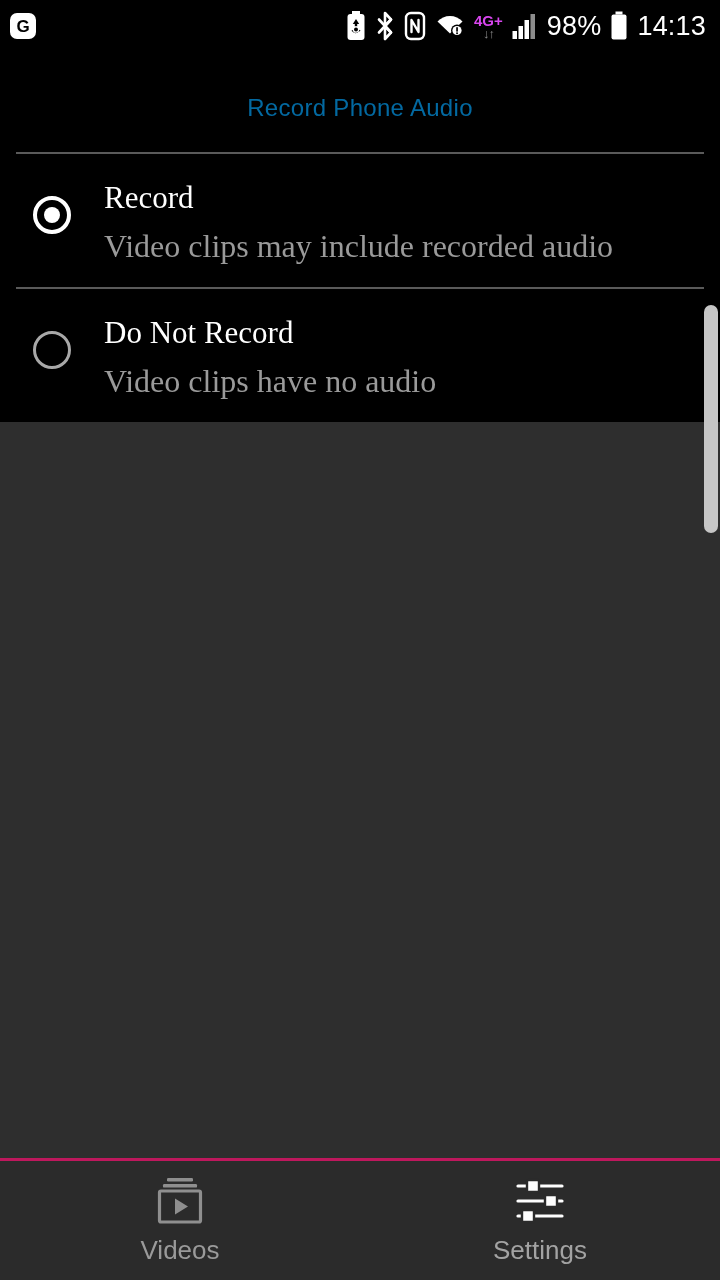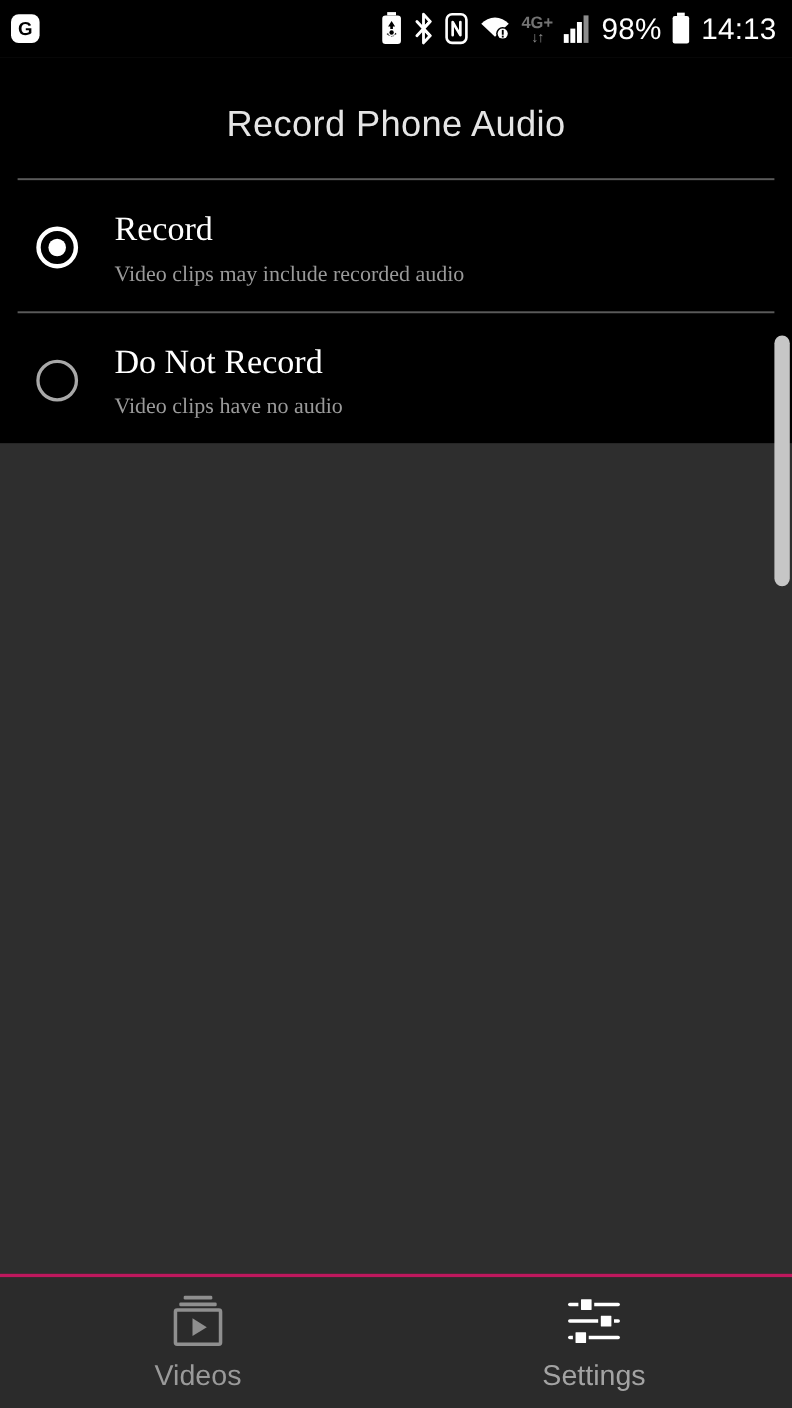--- a/index.html
+++ b/index.html
@@ -31,27 +31,27 @@
     display:flex; align-items:center; justify-content:center;
     font-family:"Liberation Sans", sans-serif; line-height:1;
   }
   .sb-icon { display:flex; align-items:center; justify-content:center; }
   .sb-text {
     color:#fff; font-size:27px; letter-spacing:.2px;
     font-family:"Liberation Sans", sans-serif;
     text-align:right;
   }
   .net-wrap { display:flex; flex-direction:column; align-items:center; justify-content:center; line-height:1; }
-  .net-label { color:#737373; font-size:15px; font-weight:bold;text-align:center; }
+  .net-label { color:#d946ef; font-size:15px; font-weight:bold;text-align:center; }
   .net-arrows { color:#8d8d8d; font-size:13px; margin-top:-1px; letter-spacing:-1px; }
 
   
   .content-black { background:#000; flex:0 0 auto; }
   .page-title {
-    color:#e5e5e5; font-size:33px; font-weight:400;
+    color:#0369a1; font-size:24px; font-weight:400;
     text-align:center; padding:42px 0 30px 0;
     letter-spacing:.3px;
   }
   .divider { height:2px; background:#5a5a5a; margin:0 16px; }
 
   
   .option-row {
     display:flex; align-items:flex-start;
     padding:26px 16px 22px 0;
     background:#000;
@@ -66,21 +66,21 @@
     width:38px; height:38px; border-radius:50%;
     display:flex; align-items:center; justify-content:center;
   }
   .radio.on { border:4px solid #ffffff; }
   .radio.on::after {
     content:""; width:16px; height:16px; border-radius:50%; background:#fff;
   }
   .radio.off { border:3px solid #a8a8a8; }
   .opt-text { display:flex; flex-direction:column; }
   .opt-title { color:#fff; font-size:31px; line-height:1.18; }
-  .opt-sub { color:#9a9a9a; font-size:20px; margin-top:10px; line-height:1.2; }
+  .opt-sub { color:#9a9a9a; font-size:32px; margin-top:10px; line-height:1.2; }
 
   
   .scrollbar-thumb {
     position:absolute; right:2px; top:305px;
     width:14px; height:228px;
     background:#c6c6c6; border-radius:8px;
   }
 
   
   .filler { flex:1 1 auto; background:#2e2e2e; }

